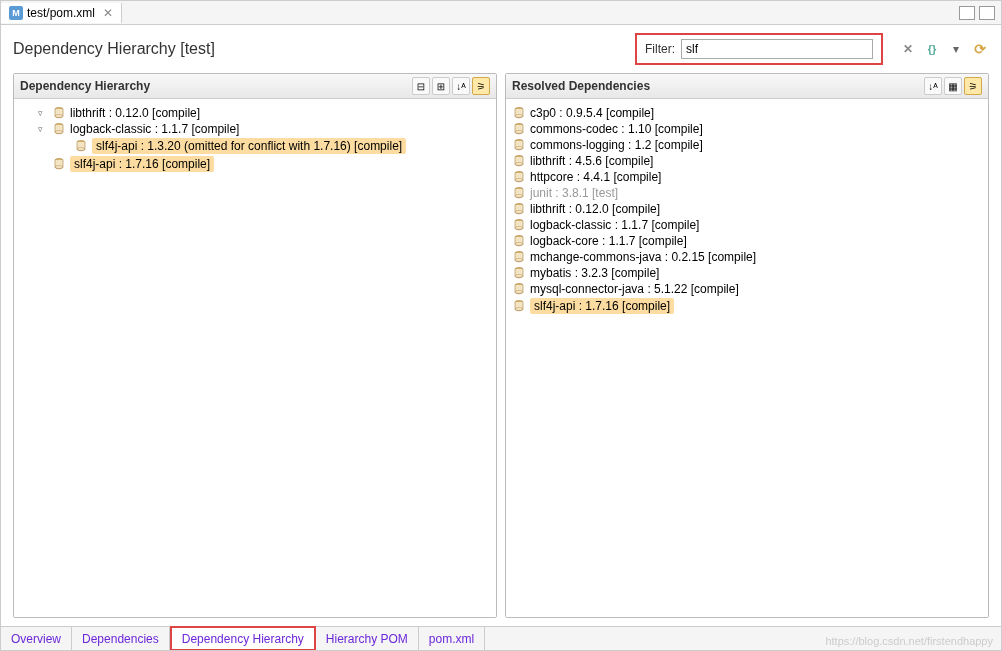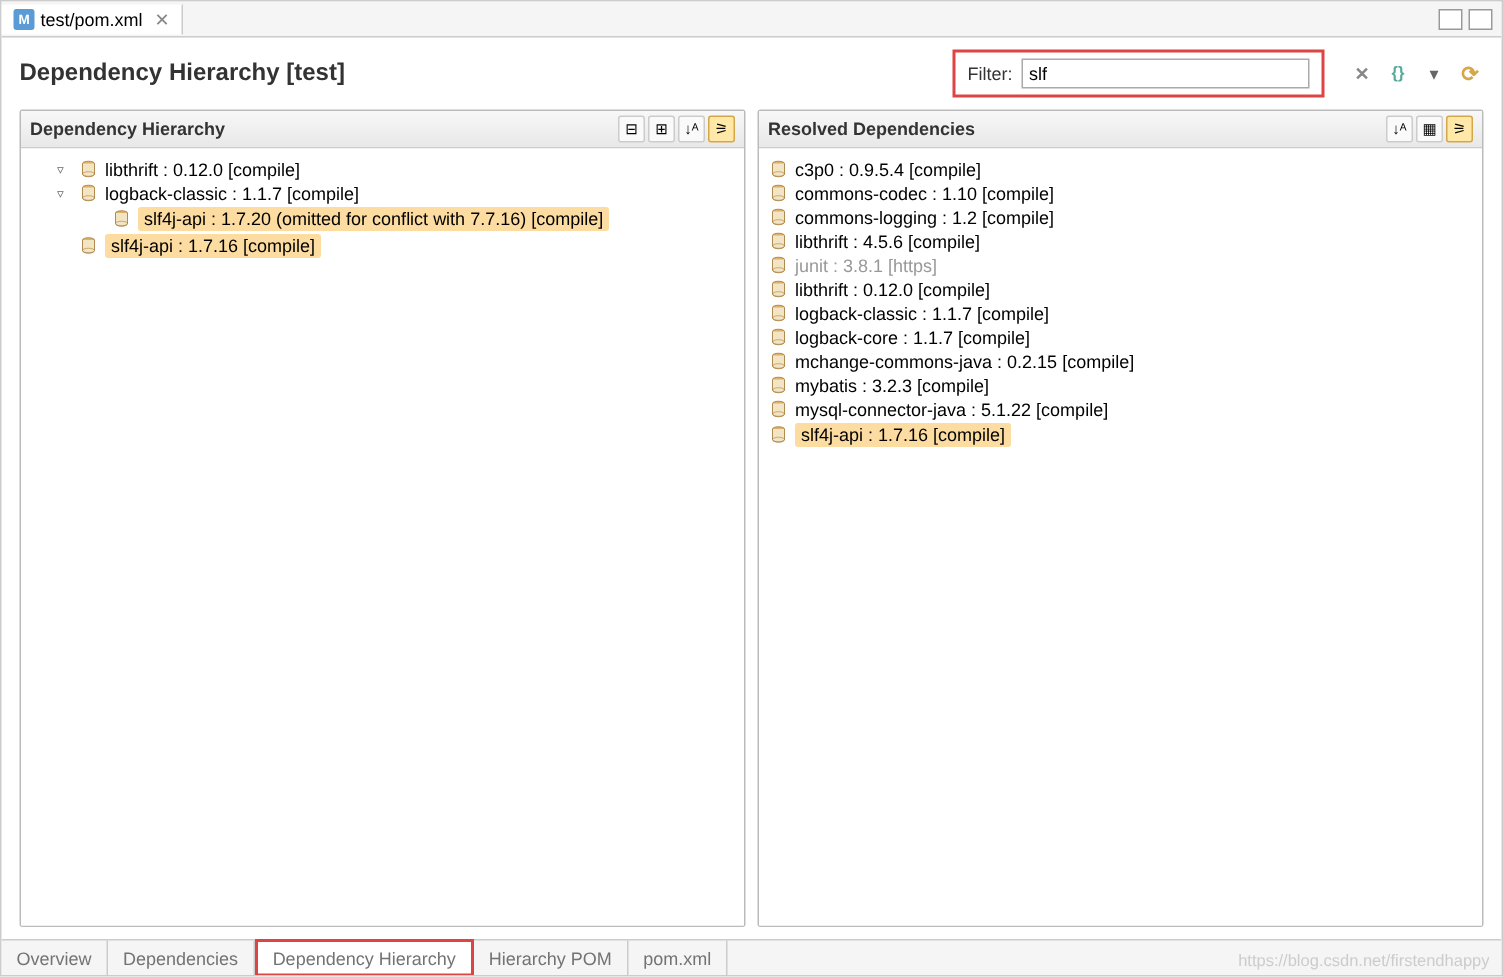--- a/index.html
+++ b/index.html
@@ -6,21 +6,21 @@
 body { background: #fff; width: 1002px; height: 651px; border: 1px solid #ccc; display: flex; flex-direction: column; }
 
 .tab-bar { display: flex; align-items: center; height: 24px; border-bottom: 1px solid #ccc; background: #f5f5f5; }
 .file-tab { display: flex; align-items: center; gap: 4px; padding: 3px 8px; background: #fff; border-right: 1px solid #ccc; }
 .file-tab .m-icon { width: 14px; height: 14px; background: #5a9bd5; border-radius: 2px; color: #fff; font-size: 9px; display: flex; align-items: center; justify-content: center; font-weight: bold; }
 .tab-close { color: #888; cursor: pointer; margin-left: 4px; }
 .tab-bar-right { margin-left: auto; display: flex; gap: 4px; padding-right: 6px; }
 .win-btn { width: 16px; height: 14px; border: 1px solid #999; background: #fff; }
 
 .title-row { display: flex; align-items: center; padding: 8px 12px; gap: 8px; }
-.page-title { font-size: 16px; font-weight: bold; color: #333; flex: 0 0 auto; }
+.page-title { font-size: 16px; font-weight: normal; color: #333; flex: 0 0 auto; }
 .filter-box { margin-left: auto; display: flex; align-items: center; gap: 6px; border: 2px solid #d44; padding: 4px 8px; }
 .filter-label { color: #333; }
 .filter-input { border: 1px solid #aaa; padding: 2px 4px; width: 192px; font-size: 12px; }
 .title-tools { display: flex; gap: 6px; align-items: center; padding-left: 8px; }
 .tool-icon { width: 18px; height: 18px; display: flex; align-items: center; justify-content: center; color: #666; cursor: pointer; }
 
 .panels { display: flex; flex: 1; padding: 0 12px 8px 12px; gap: 8px; min-height: 0; }
 .panel { flex: 1; display: flex; flex-direction: column; border: 1px solid #bbb; border-radius: 2px; min-height: 0; }
 .panel-header { display: flex; align-items: center; background: linear-gradient(#f8f8f8,#e8e8e8); border-bottom: 1px solid #ccc; padding: 3px 6px; }
 .panel-title { font-weight: bold; color: #333; }
@@ -32,21 +32,21 @@
 .tree-row { display: flex; align-items: center; gap: 4px; padding: 1px 2px; white-space: nowrap; }
 .indent-1 { padding-left: 20px; }
 .indent-2 { padding-left: 42px; }
 .expander { width: 10px; color: #666; font-size: 9px; cursor: pointer; display: inline-block; }
 .jar-icon { width: 14px; height: 14px; display: inline-flex; align-items: center; justify-content: center; }
 .jar-icon svg { width: 14px; height: 14px; }
 .highlighted { background: #fcdca0; border-radius: 2px; padding: 1px 4px; }
 .dimmed { color: #999; }
 
 .bottom-tabs { display: flex; border-top: 1px solid #ccc; background: #f5f5f5; height: 24px; align-items: stretch; position: relative; }
-.btab { padding: 3px 10px; border-right: 1px solid #ccc; color: #737373; cursor: pointer; display: flex; align-items: center; }
+.btab { padding: 3px 10px; border-right: 1px solid #ccc; color: #6d28d9; cursor: pointer; display: flex; align-items: center; }
 .btab.active { background: #fff; border: 2px solid #d44; border-bottom: 2px solid #d44; margin: -1px 0; }
 .watermark { position: absolute; right: 8px; bottom: 3px; color: #ccc; font-size: 11px; }
 
 .x-icon::before { content: "✕"; color: #888; font-weight: bold; }
 .brackets-icon::before { content: "{}"; color: #5a9; font-weight: bold; font-size: 11px; }
 .dropdown-caret::before { content: "▾"; color: #666; }
 .refresh-icon::before { content: "⟳"; color: #d4a84a; font-weight: bold; font-size: 14px; }
 </style>
 </head>
 <body>
@@ -114,21 +114,21 @@
         </div>
         <div class="tree-row indent-2">
           <span class="expander"></span>
           <span class="jar-icon">
             <svg viewBox="0 0 14 14">
               <ellipse cx="7" cy="3" rx="4" ry="1.5" fill="#d9b36a" stroke="#a8803f" stroke-width="0.6"></ellipse>
               <path d="M3 3v7c0 1 1.8 1.8 4 1.8s4-.8 4-1.8V3" fill="#f3e4c4" stroke="#a8803f" stroke-width="0.6"></path>
               <ellipse cx="7" cy="10" rx="4" ry="1.5" fill="none" stroke="#a8803f" stroke-width="0.4"></ellipse>
             </svg>
           </span>
-          <span class="highlighted">slf4j-api : 1.7.20 (omitted for conflict with 7.7.16) [compile]</span>
+          <span class="highlighted">slf4j-api : 1.3.20 (omitted for conflict with 1.7.16) [compile]</span>
         </div>
         <div class="tree-row indent-1">
           <span class="expander"></span>
           <span class="jar-icon">
             <svg viewBox="0 0 14 14">
               <ellipse cx="7" cy="3" rx="4" ry="1.5" fill="#d9b36a" stroke="#a8803f" stroke-width="0.6"></ellipse>
               <path d="M3 3v7c0 1 1.8 1.8 4 1.8s4-.8 4-1.8V3" fill="#f3e4c4" stroke="#a8803f" stroke-width="0.6"></path>
               <ellipse cx="7" cy="10" rx="4" ry="1.5" fill="none" stroke="#a8803f" stroke-width="0.4"></ellipse>
             </svg>
           </span>
@@ -188,21 +188,31 @@
           <span class="">libthrift : 4.5.6 [compile]</span>
         </div>
         <div class="tree-row">
           <span class="jar-icon">
             <svg viewBox="0 0 14 14">
               <ellipse cx="7" cy="3" rx="4" ry="1.5" fill="#d9b36a" stroke="#a8803f" stroke-width="0.6"></ellipse>
               <path d="M3 3v7c0 1 1.8 1.8 4 1.8s4-.8 4-1.8V3" fill="#f3e4c4" stroke="#a8803f" stroke-width="0.6"></path>
               <ellipse cx="7" cy="10" rx="4" ry="1.5" fill="none" stroke="#a8803f" stroke-width="0.4"></ellipse>
             </svg>
           </span>
-          <span class="dimmed">junit : 3.8.1 [https]</span>
+          <span class="">httpcore : 4.4.1 [compile]</span>
+        </div>
+        <div class="tree-row">
+          <span class="jar-icon">
+            <svg viewBox="0 0 14 14">
+              <ellipse cx="7" cy="3" rx="4" ry="1.5" fill="#d9b36a" stroke="#a8803f" stroke-width="0.6"></ellipse>
+              <path d="M3 3v7c0 1 1.8 1.8 4 1.8s4-.8 4-1.8V3" fill="#f3e4c4" stroke="#a8803f" stroke-width="0.6"></path>
+              <ellipse cx="7" cy="10" rx="4" ry="1.5" fill="none" stroke="#a8803f" stroke-width="0.4"></ellipse>
+            </svg>
+          </span>
+          <span class="dimmed">junit : 3.8.1 [test]</span>
         </div>
         <div class="tree-row">
           <span class="jar-icon">
             <svg viewBox="0 0 14 14">
               <ellipse cx="7" cy="3" rx="4" ry="1.5" fill="#d9b36a" stroke="#a8803f" stroke-width="0.6"></ellipse>
               <path d="M3 3v7c0 1 1.8 1.8 4 1.8s4-.8 4-1.8V3" fill="#f3e4c4" stroke="#a8803f" stroke-width="0.6"></path>
               <ellipse cx="7" cy="10" rx="4" ry="1.5" fill="none" stroke="#a8803f" stroke-width="0.4"></ellipse>
             </svg>
           </span>
           <span class="">libthrift : 0.12.0 [compile]</span>

